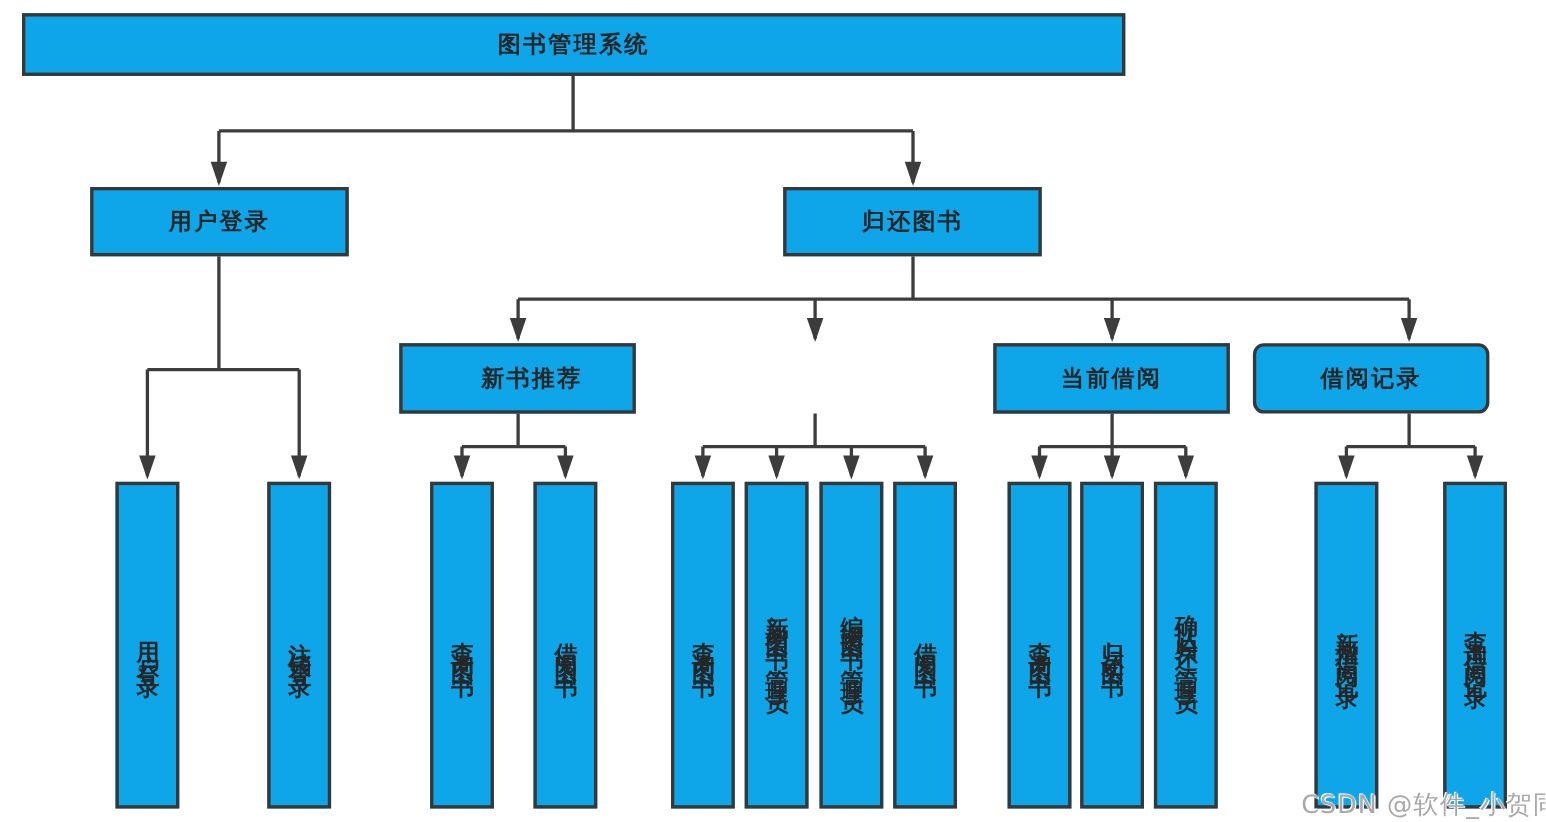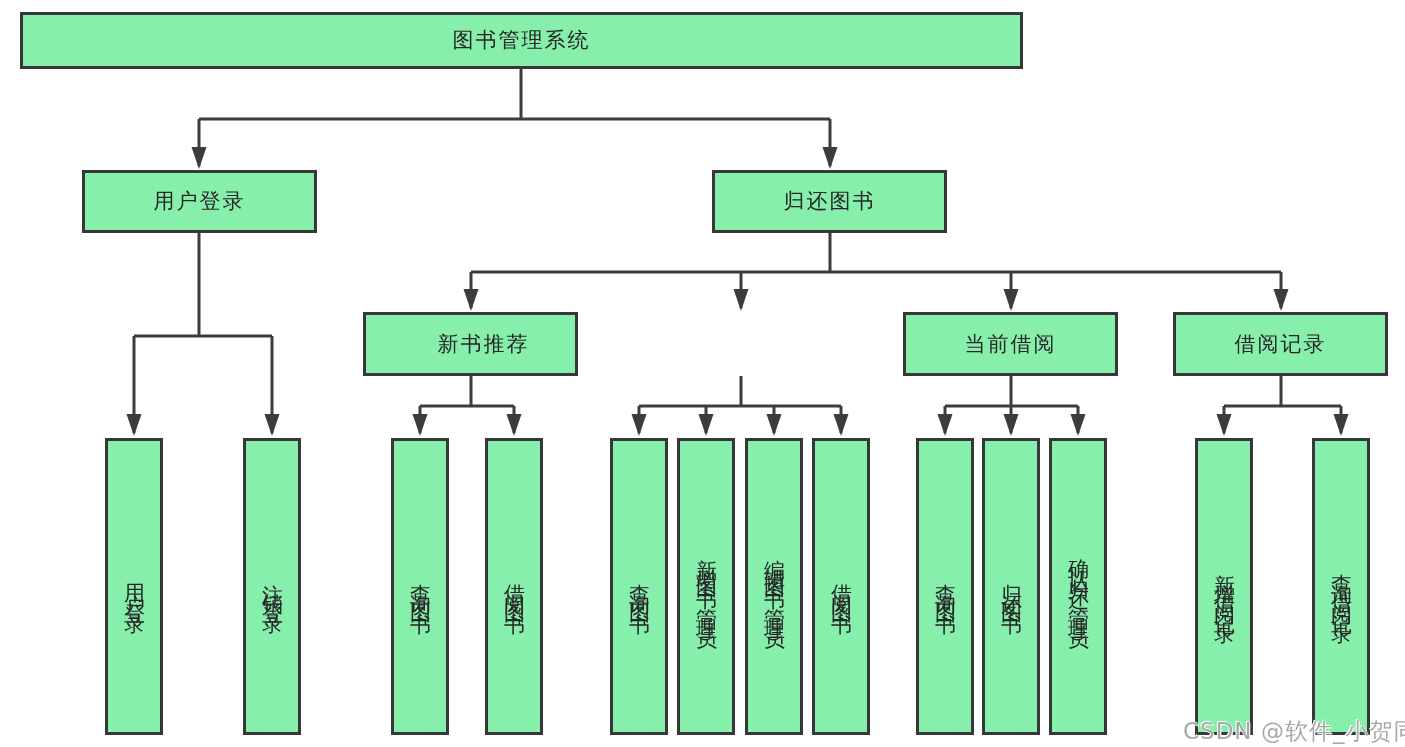--- a/index.html
+++ b/index.html
@@ -17,30 +17,31 @@
   }
   .connectors {
     position: absolute;
     left: 0; top: 0;
     width: 1405px;
     height: 747px;
   }
   .node {
     position: absolute;
     box-sizing: border-box;
-    background: #86efac;
+    background: #0ea5e9;
     border: 3px solid #373737;
     display: flex;
     align-items: center;
     justify-content: center;
     color: #262626;
     font-size: 21px;
     letter-spacing: 2px;
     text-align: center;
     line-height: 1;
+    font-weight: bold;
   }
   .root  { left: 20px;  top: 12px;  width: 1003px; height: 57px; }
   .lv2   { top: 170px; width: 235px; height: 63px; }
   .lv3   { top: 312px; width: 215px; height: 64px; }
   .leaf  { top: 438px; width: 58px;  height: 297px; }
   .leaf span {
     writing-mode: vertical-rl;
     text-orientation: mixed;
     letter-spacing: 10px;
     font-size: 21px;
@@ -123,21 +124,21 @@
   <div class="node lv2" style="left:712px;">
     <span>归还图书</span>
   </div>
 
   <div class="node lv3" style="left:363px;padding-left:26px;">
     <span>新书推荐</span>
   </div>
   <div class="node lv3" style="left:903px;">
     <span>当前借阅</span>
   </div>
-  <div class="node lv3" style="left:1173px;">
+  <div class="node lv3" style="left:1139px;border-radius:10px;">
     <span>借阅记录</span>
   </div>
 
   <div class="node leaf" style="left:105px;">
     <span>用户登录</span>
   </div>
   <div class="node leaf" style="left:243px;">
     <span>注销登录</span>
   </div>
   <div class="node leaf" style="left:391px;">

